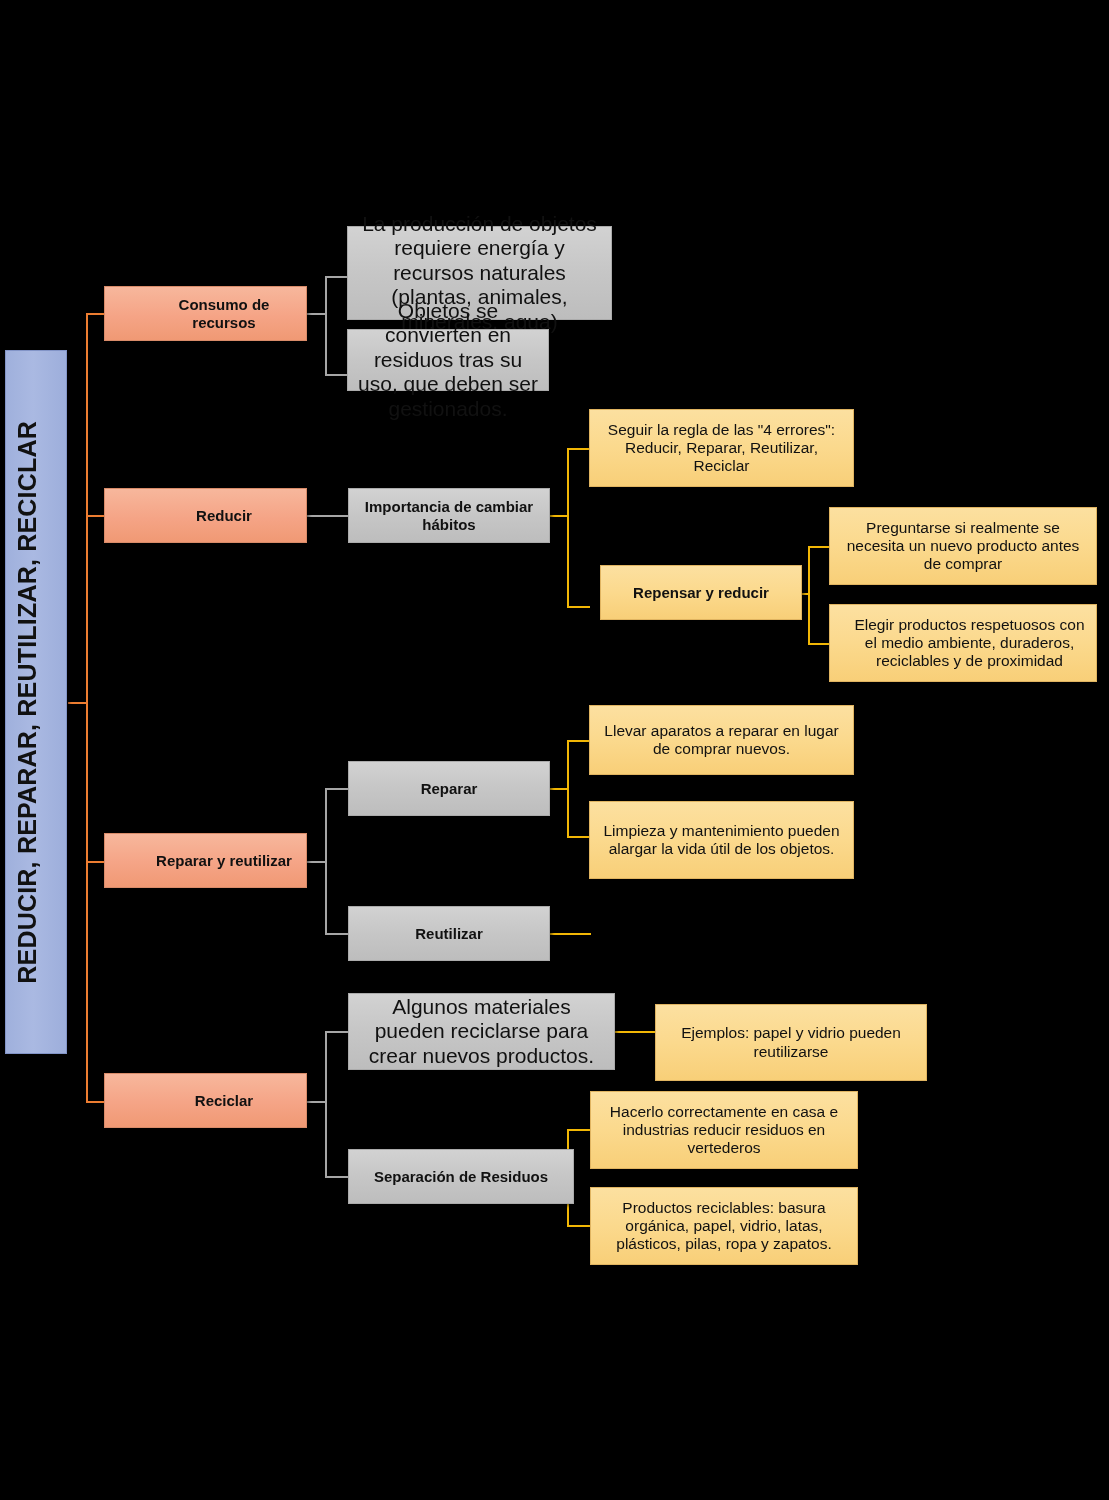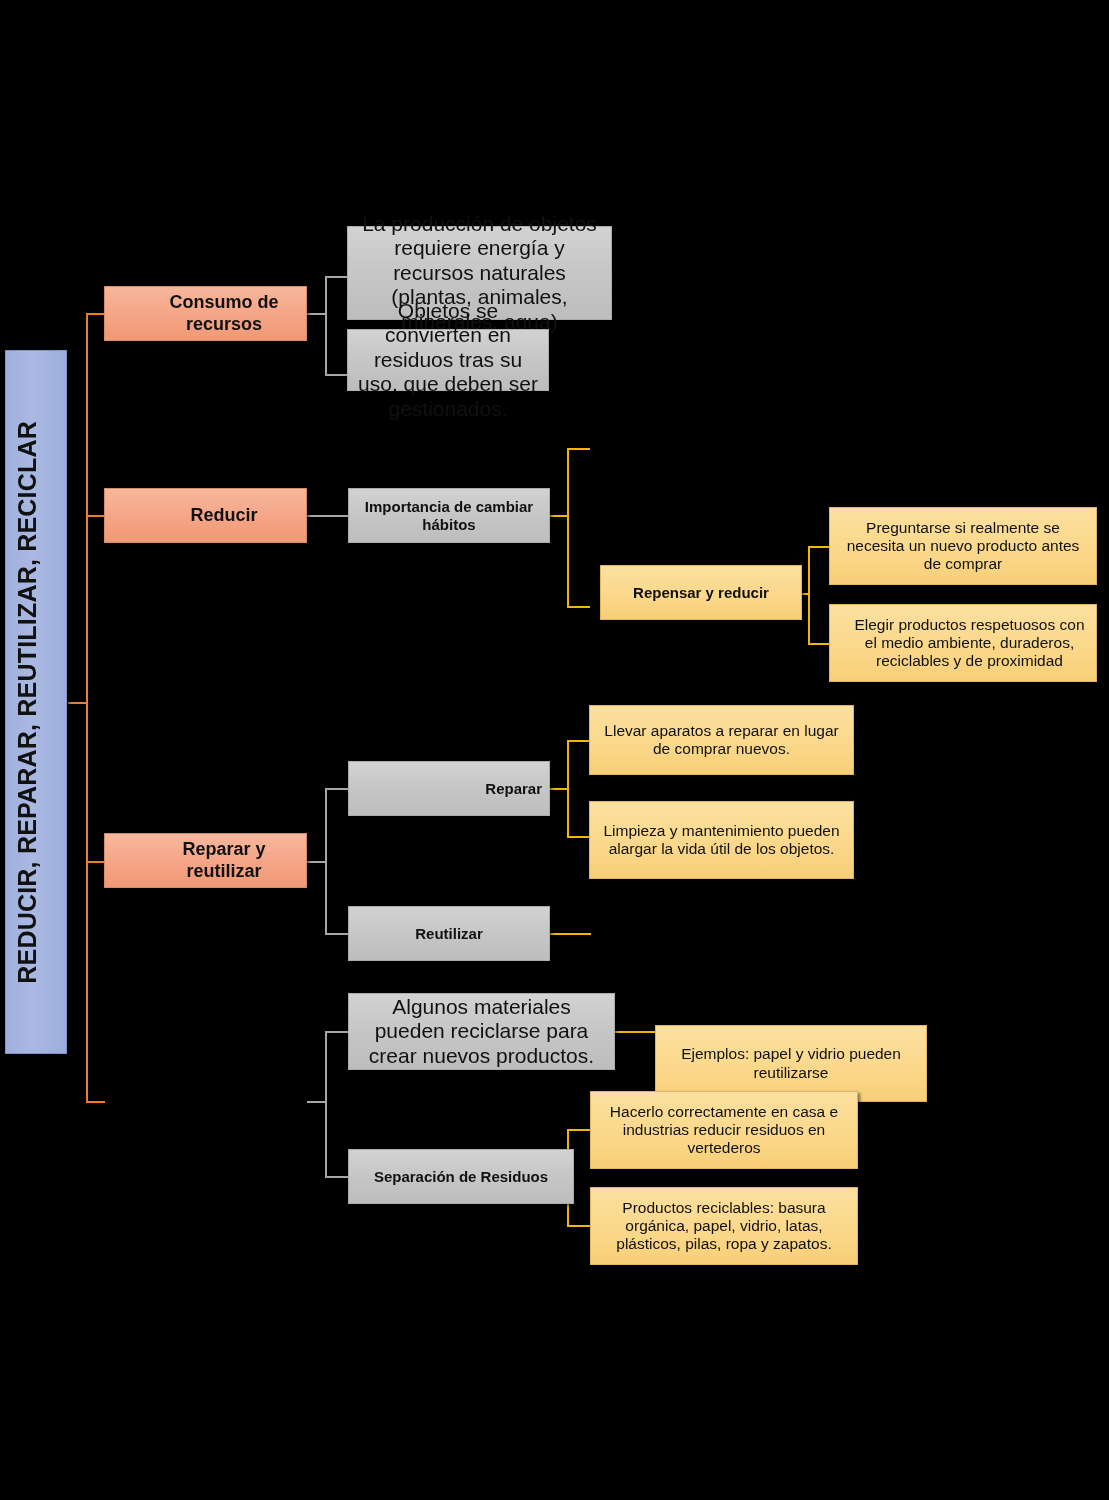--- a/index.html
+++ b/index.html
@@ -44,21 +44,21 @@
     transform: rotate(180deg);
     white-space: nowrap;
   }
 
   
   .lvl1 {
     background: linear-gradient(180deg, #F7B79C 0%, #F5A486 55%, #F09974 100%);
     border: 1px solid #D98B69;
     box-shadow: 2px 2px 3px rgba(0,0,0,0.5);
     font-weight: bold;
-    font-size: 18px;
+    font-size: 15px;
     padding-left: 44px;
   }
 
   
   .gray {
     background: linear-gradient(180deg, #D2D2D2 0%, #C6C6C6 50%, #BDBDBD 100%);
     border: 1px solid #ABABAB;
     box-shadow: 2px 2px 3px rgba(0,0,0,0.5);
     font-size: 21px;
   }
@@ -149,53 +149,59 @@
   <div class="node gray" style="left:347px; top:329px; width:202px; height:62px;">
     <span class="txt">Objetos se convierten en residuos tras su uso, que deben ser gestionados.</span>
   </div>
 
   <div class="node lvl1" style="left:104px; top:488px; width:203px; height:55px;">
     <span class="txt">Reducir</span>
   </div>
   <div class="node gray bold" style="left:348px; top:488px; width:202px; height:55px;">
     <span class="txt">Importancia de cambiar hábitos</span>
   </div>
+  <div class="node yellow" style="left:589px; top:409px; width:265px; height:78px;">
+    <span class="txt">Seguir la regla de las "4 errores": Reducir, Reparar, Reutilizar, Reciclar</span>
+  </div>
   <div class="node yellow bold" style="left:600px; top:565px; width:202px; height:55px;justify-content:flex-end;">
     <span class="txt">Repensar y reducir</span>
   </div>
   <div class="node yellow" style="left:829px; top:507px; width:268px; height:78px;">
     <span class="txt">Preguntarse si realmente se necesita un nuevo producto antes de comprar</span>
   </div>
   <div class="node yellow" style="left:829px; top:604px; width:268px; height:78px;padding-left:20px;">
     <span class="txt">Elegir productos respetuosos con el medio ambiente, duraderos, reciclables y de proximidad</span>
   </div>
 
   <div class="node lvl1" style="left:104px; top:833px; width:203px; height:55px;">
     <span class="txt">Reparar y reutilizar</span>
   </div>
-  <div class="node gray bold" style="left:348px; top:761px; width:202px; height:55px;text-align:right;">
+  <div class="node gray bold" style="left:348px; top:761px; width:202px; height:55px;">
     <span class="txt">Reparar</span>
   </div>
   <div class="node gray bold" style="left:348px; top:906px; width:202px; height:55px;">
     <span class="txt">Reutilizar</span>
   </div>
   <div class="node yellow" style="left:589px; top:705px; width:265px; height:70px;">
     <span class="txt">Llevar aparatos a reparar en lugar de comprar nuevos.</span>
   </div>
   <div class="node yellow" style="left:589px; top:801px; width:265px; height:78px;">
     <span class="txt">Limpieza y mantenimiento pueden alargar la vida útil de los objetos.</span>
   </div>
 
+  <div class="node lvl1" style="left:104px; top:1073px; width:203px; height:55px;">
+    <span class="txt">Reciclar</span>
+  </div>
   <div class="node gray" style="left:348px; top:993px; width:267px; height:77px;">
     <span class="txt">Algunos materiales pueden reciclarse para crear nuevos productos.</span>
   </div>
   <div class="node gray bold" style="left:348px; top:1149px; width:226px; height:55px;justify-content:center;">
     <span class="txt">Separación de Residuos</span>
   </div>
-  <div class="node yellow" style="left:655px; top:1025px; width:272px; height:77px;">
+  <div class="node yellow" style="left:655px; top:1004px; width:272px; height:77px;">
     <span class="txt">Ejemplos: papel y vidrio pueden reutilizarse</span>
   </div>
   <div class="node yellow" style="left:590px; top:1091px; width:268px; height:78px;">
     <span class="txt">Hacerlo correctamente en casa e industrias reducir residuos en vertederos</span>
   </div>
   <div class="node yellow" style="left:590px; top:1187px; width:268px; height:78px;">
     <span class="txt">Productos reciclables: basura orgánica, papel, vidrio, latas, plásticos, pilas, ropa y zapatos.</span>
   </div>
 
 </div>

